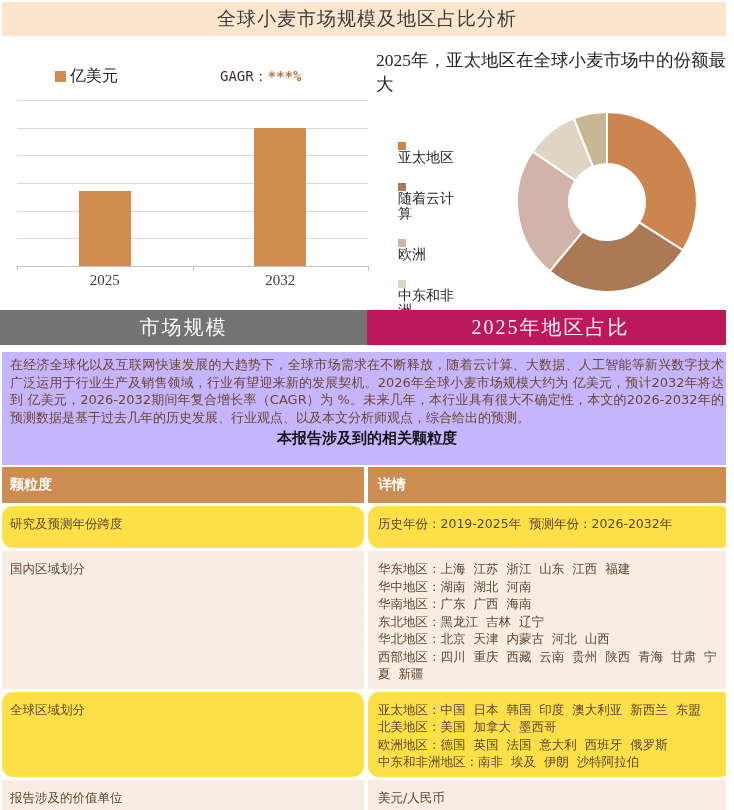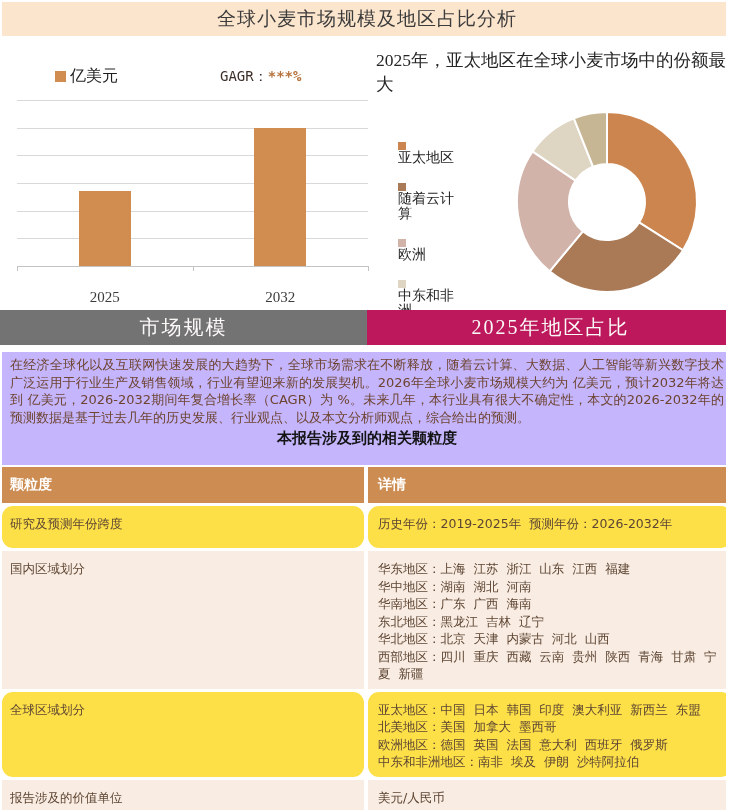--- a/index.html
+++ b/index.html
@@ -16,21 +16,21 @@
   .bar-legend{position:absolute;left:45px;top:26px;display:flex;align-items:center;}
   .bar-legend .swatch{width:11px;height:11px;margin-right:4px;}
   .bar-legend .lbl{font-size:16px;color:#1d1d1d;font-family:"Liberation Serif","DejaVu Serif",serif;}
   .gagr{position:absolute;left:210px;top:28px;font-family:"DejaVu Sans Mono",monospace;font-size:14px;color:#3d2f28;}
   .gagr .stars{color:#b5713b;font-weight:bold;}
   .bar-plot{position:absolute;left:7px;top:60px;width:351px;height:166px;}
   .gridline{position:absolute;left:0;width:100%;height:1px;background:#d9d9d9;}
   .axisline{background:#c3c3c3;}
   .tick{position:absolute;top:166px;width:1px;height:5px;background:#c3c3c3;}
   .bar{position:absolute;bottom:0;width:52px;}
-  .bar-xlabels{position:absolute;left:7px;top:249px;width:351px;height:20px;text-align:right;}
+  .bar-xlabels{position:absolute;left:7px;top:232px;width:351px;height:20px;text-align:right;}
   .xlabel{position:absolute;transform:translateX(-50%);font-size:15px;color:#3c3c3c;
         font-family:"Liberation Serif","DejaVu Serif",serif;}
 
   
   .chart-right{position:absolute;left:370px;top:40px;width:364px;height:265px;}
   .donut-title{position:absolute;left:6px;top:8px;width:352px;font-size:17.5px;line-height:24px;
         color:#262626;font-family:"Liberation Serif","DejaVu Serif",serif;}
   .donut-legend{position:absolute;left:28px;top:98px;}
   .dleg-item{display:flex;margin-bottom:14px;flex-direction:column;}
   .dleg-item .swatch{width:8px;height:8px;margin:4px 6px 0 0;flex:none;}

